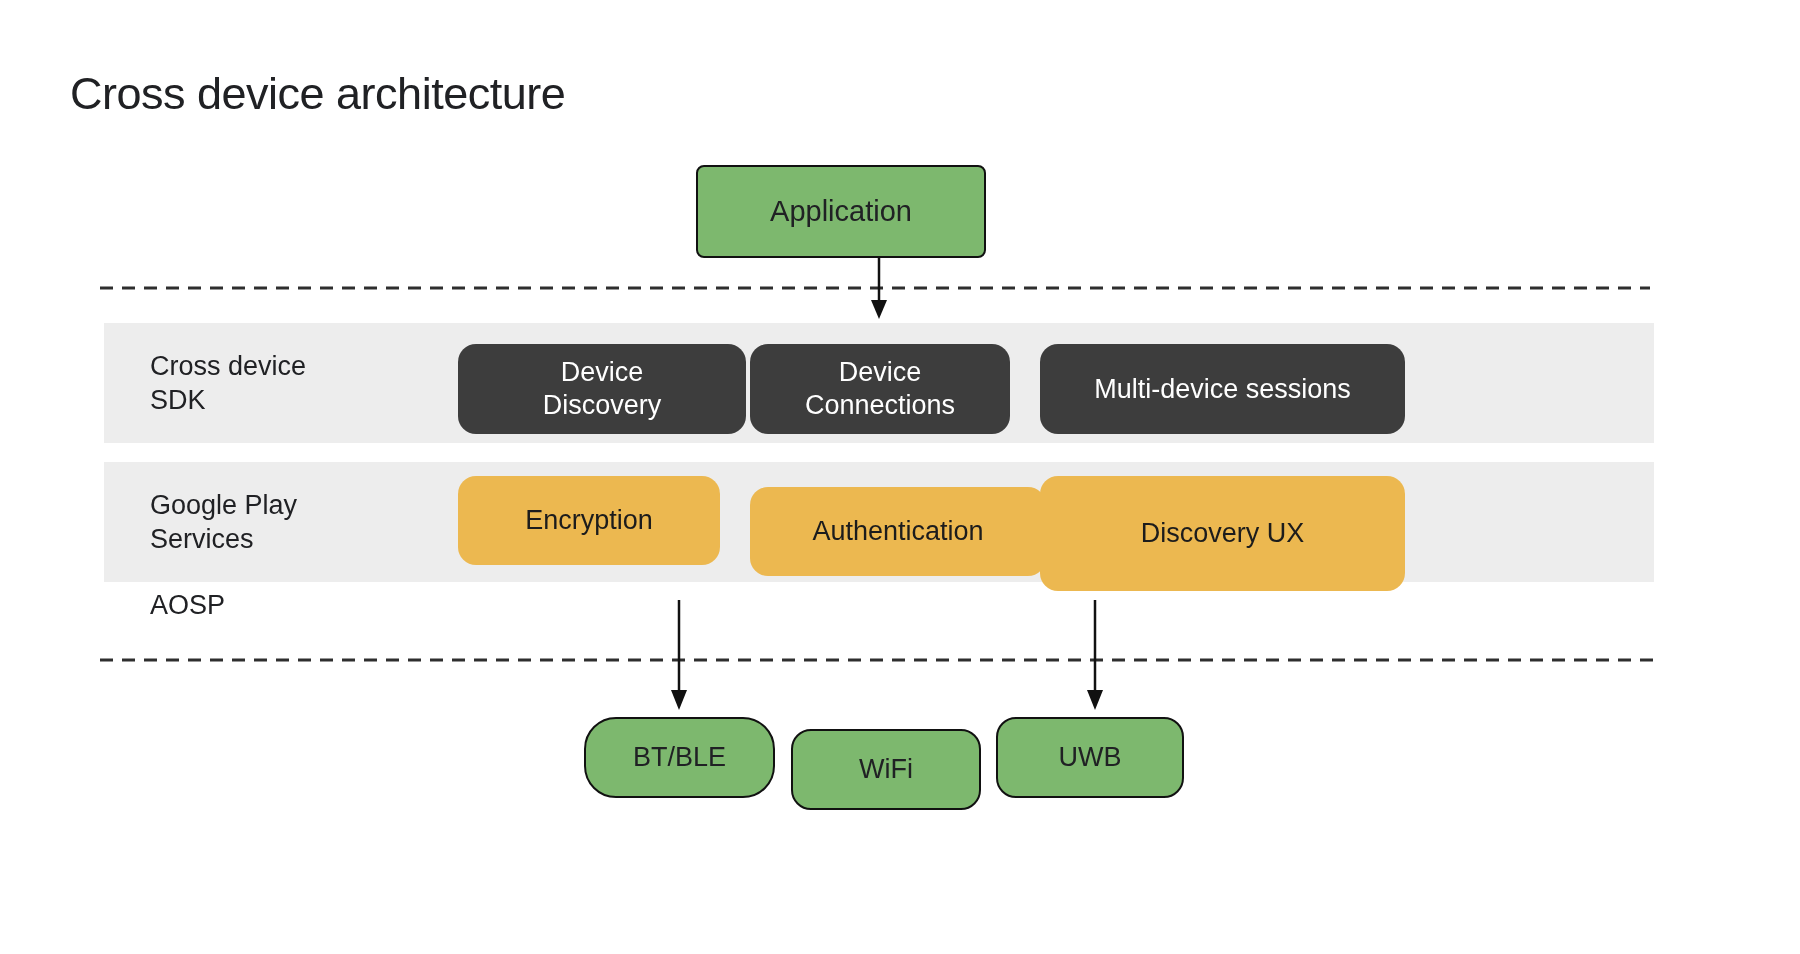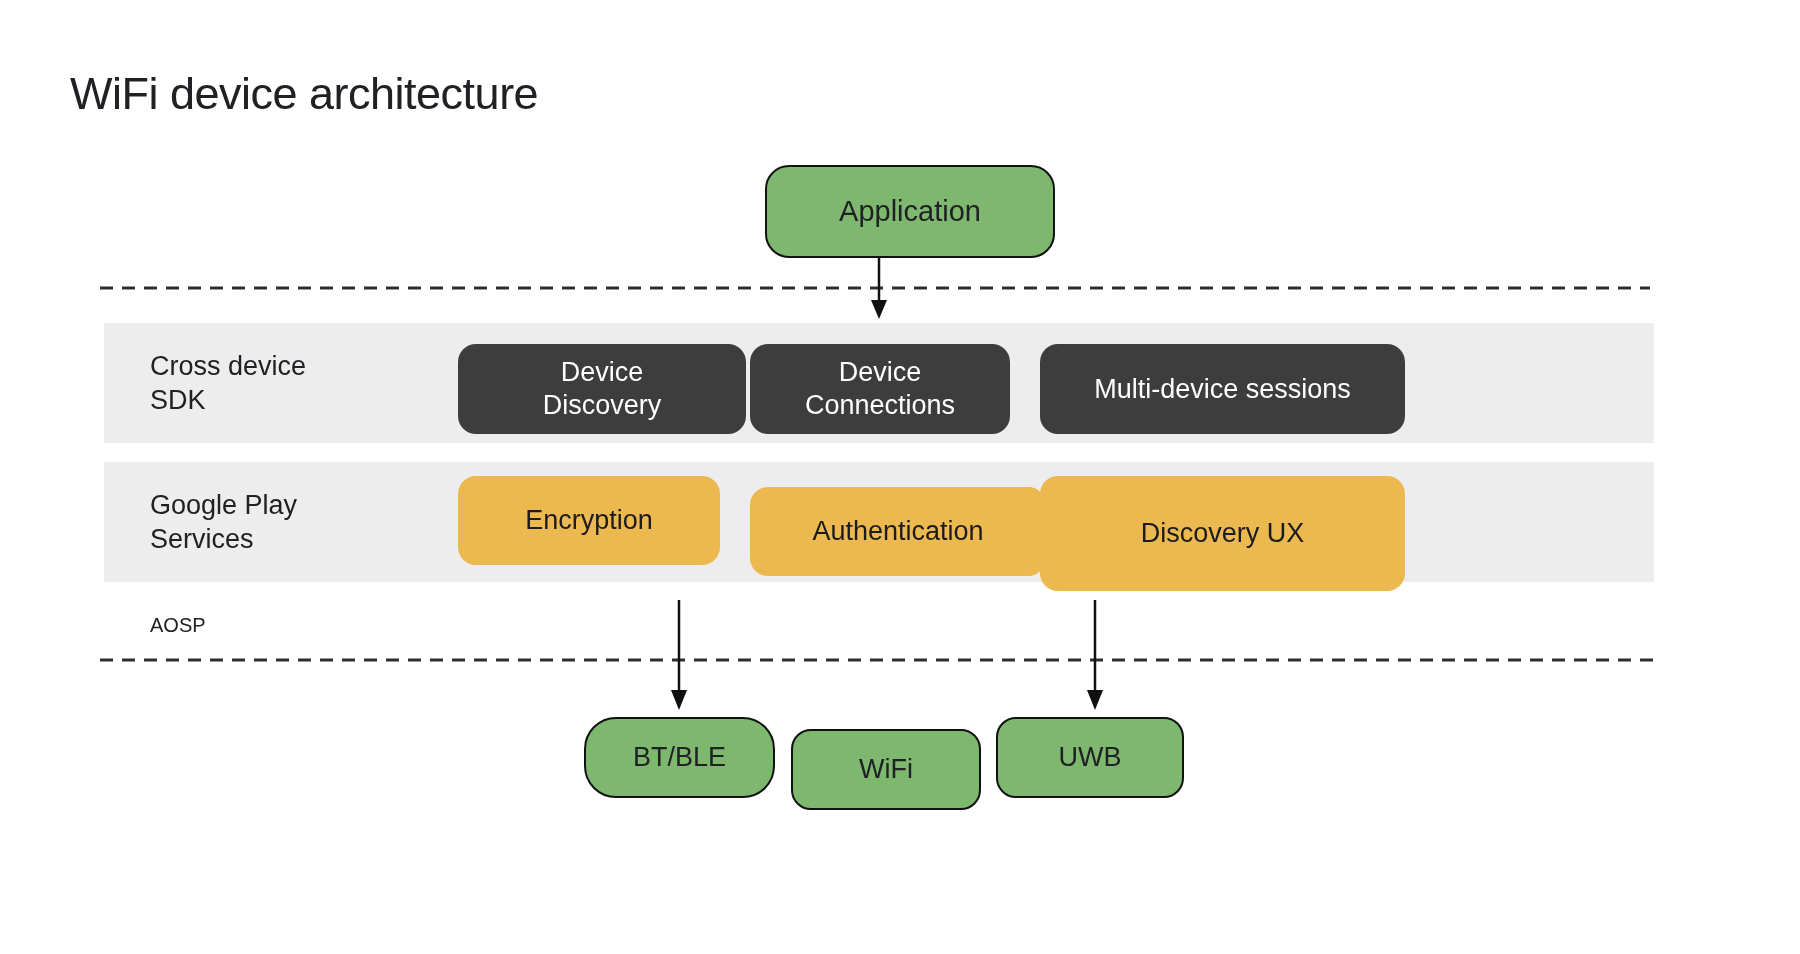--- a/index.html
+++ b/index.html
@@ -36,22 +36,22 @@
     top: 50%;
     transform: translateY(-50%);
     font-size: 27px;
     line-height: 34px;
     white-space: pre-line;
     color: #202124;
   }
   #aosp-label {
     position: absolute;
     left: 150px;
-    top: 608px;
-    font-size: 20px;
+    top: 588px;
+    font-size: 27px;
     line-height: 34px;
     color: #202124;
   }
   .node {
     position: absolute;
     display: flex;
     align-items: center;
     justify-content: center;
     text-align: center;
     box-sizing: border-box;
@@ -73,22 +73,22 @@
     font-weight: 400;
   }
   .node.amber {
     background: #ecb850;
     color: #1c1c1c;
     border: none;
     border-radius: 18px;
     font-weight: 500;
   }
   #app-box {
-    left: 765px; top: 165px; width: 290px; height: 93px;
-    border-radius: 24px;
+    left: 696px; top: 165px; width: 290px; height: 93px;
+    border-radius: 8px;
     font-size: 29px;
   }
   #sdk-box-1 { left: 458px;  top: 344px; width: 288px; height: 90px; }
   #sdk-box-2 { left: 750px;  top: 344px; width: 260px; height: 90px; }
   #sdk-box-3 { left: 1040px; top: 344px; width: 365px; height: 90px; }
   #gps-box-1 { left: 458px;  top: 476px; width: 262px; height: 89px; }
   #gps-box-2 { left: 750px;  top: 476px; width: 296px; height: 89px; margin-top: 11px; }
   #gps-box-3 { left: 1040px; top: 476px; width: 365px; height: 115px; }
   #transport-box-1 { left: 584px; top: 717px; width: 191px; height: 81px; border-radius: 32px; }
   #transport-box-2 { left: 791px; top: 717px; width: 190px; height: 81px; border-radius: 20px; margin-top: 12px; }
@@ -98,21 +98,21 @@
     left: 0; top: 0;
     width: 1800px; height: 954px;
     pointer-events: none;
   }
 </style>
 </head>
 <body>
 
 <div id="canvas">
 
-  <div id="page-title">WiFi device architecture</div>
+  <div id="page-title">Cross device architecture</div>
 
   <div class="band" id="band-sdk">
     <div class="band-label">Cross device
 SDK</div>
   </div>
 
   <div class="band" id="band-gps">
     <div class="band-label">Google Play
 Services</div>
   </div>

